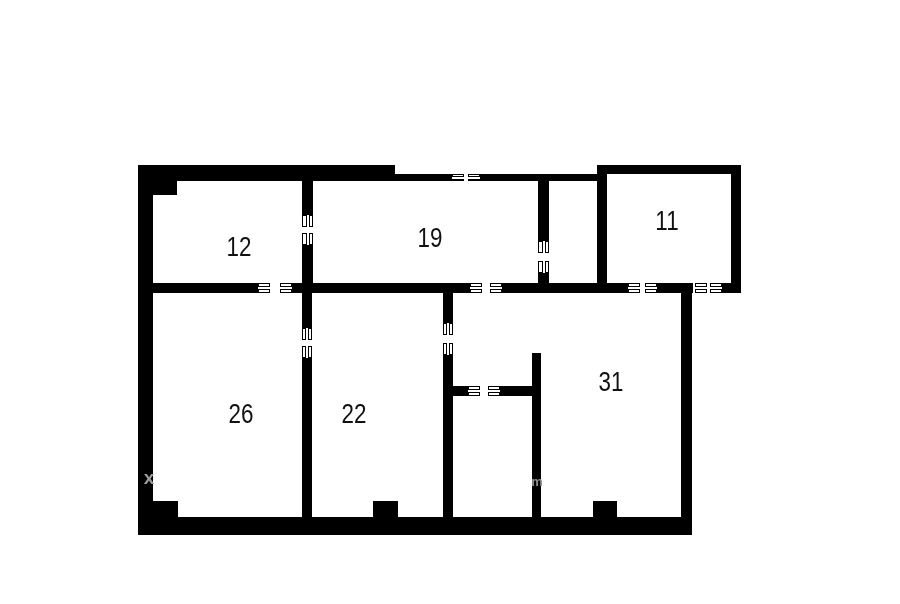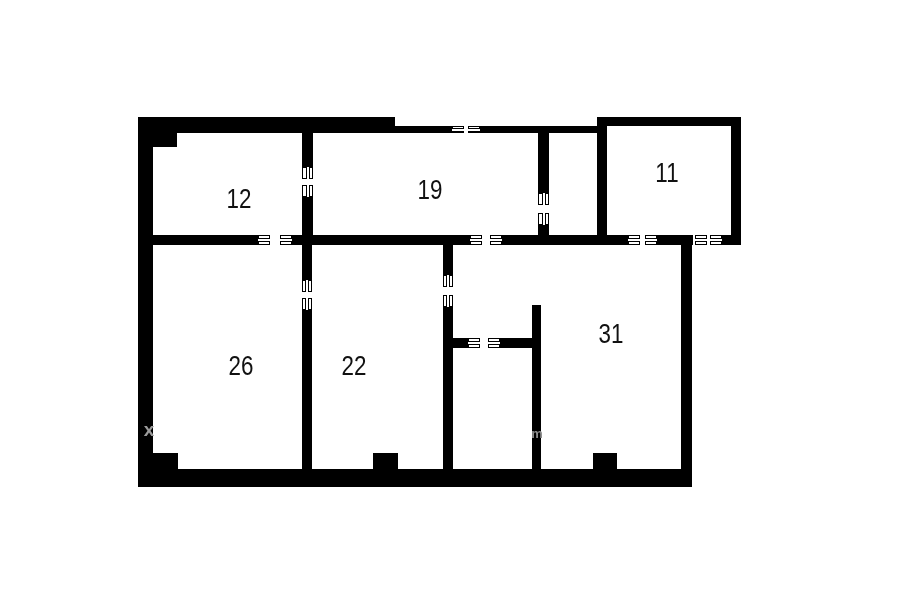--- a/index.html
+++ b/index.html
@@ -7,20 +7,21 @@
     padding: 0;
     background: #ffffff;
     font-family: "Liberation Sans", sans-serif;
   }
   .stage {
     position: relative;
     width: 900px;
     height: 487px;
     background: #ffffff;
     overflow: hidden;
+    margin-top: 48px;
   }
   .plan, .layer {
     position: absolute;
     left: 0; top: 0;
     width: 100%; height: 100%;
   }
   .wall {
     position: absolute;
     background: #000000;
   }

